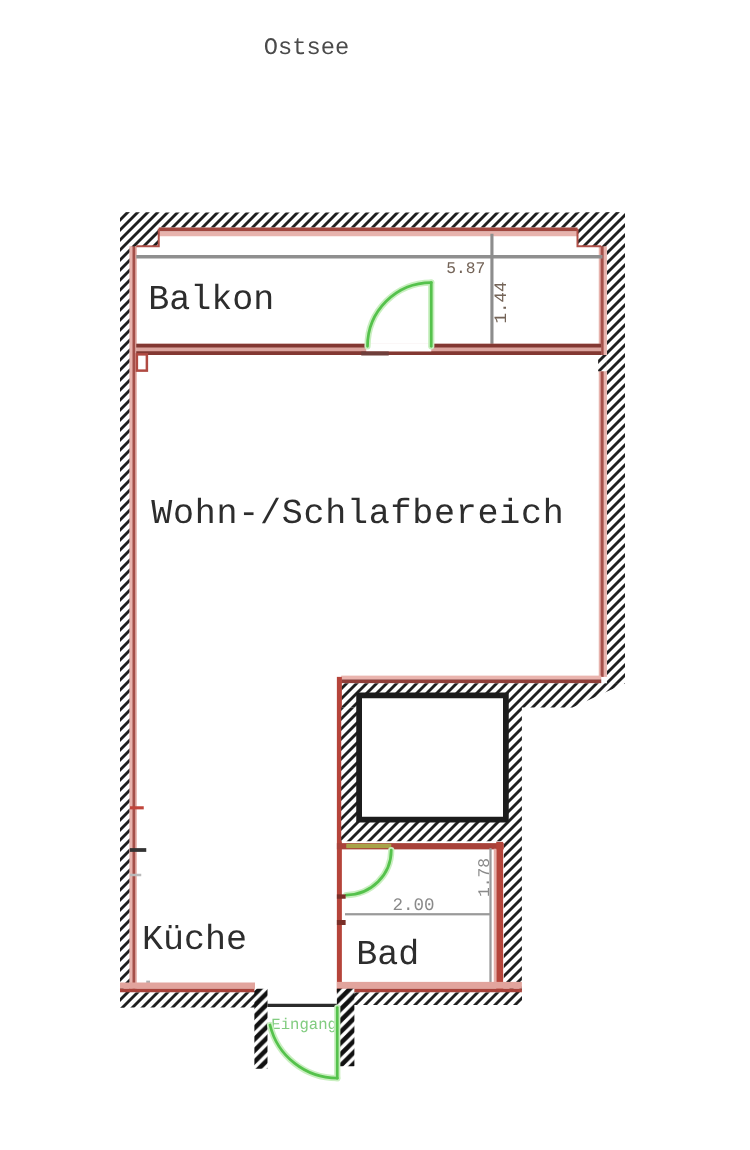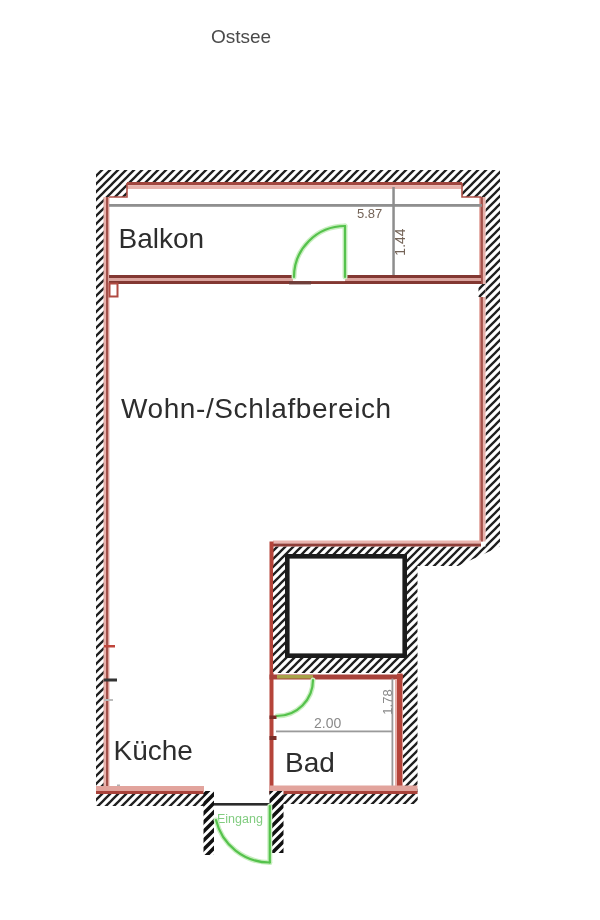--- a/index.html
+++ b/index.html
@@ -1,16 +1,16 @@
 <!DOCTYPE html>
 <html><head>
 <meta charset="utf-8">
 <style>
 html,body{margin:0;padding:0;background:#ffffff;}
-#plan{position:relative;width:504px;height:920px;font-family:Liberation Sans, sans-serif;}
+#plan{position:relative;width:504px;height:920px;font-family:Liberation Mono, monospace;}
 svg{display:block;}
 </style>
 </head>
 <body>
 <div id="plan">
 <svg width="600" height="920" viewBox="0 0 600 920">
 <defs>
 <pattern id="hatch" width="8" height="8" patternUnits="userSpaceOnUse">
   <rect width="8" height="8" fill="#ffffff"></rect>
   <path d="M -2,10 L 10,-2 M -6,6 L 6,-6 M 2,14 L 14,2" stroke="#1f1f1f" stroke-width="2.3"></path>

